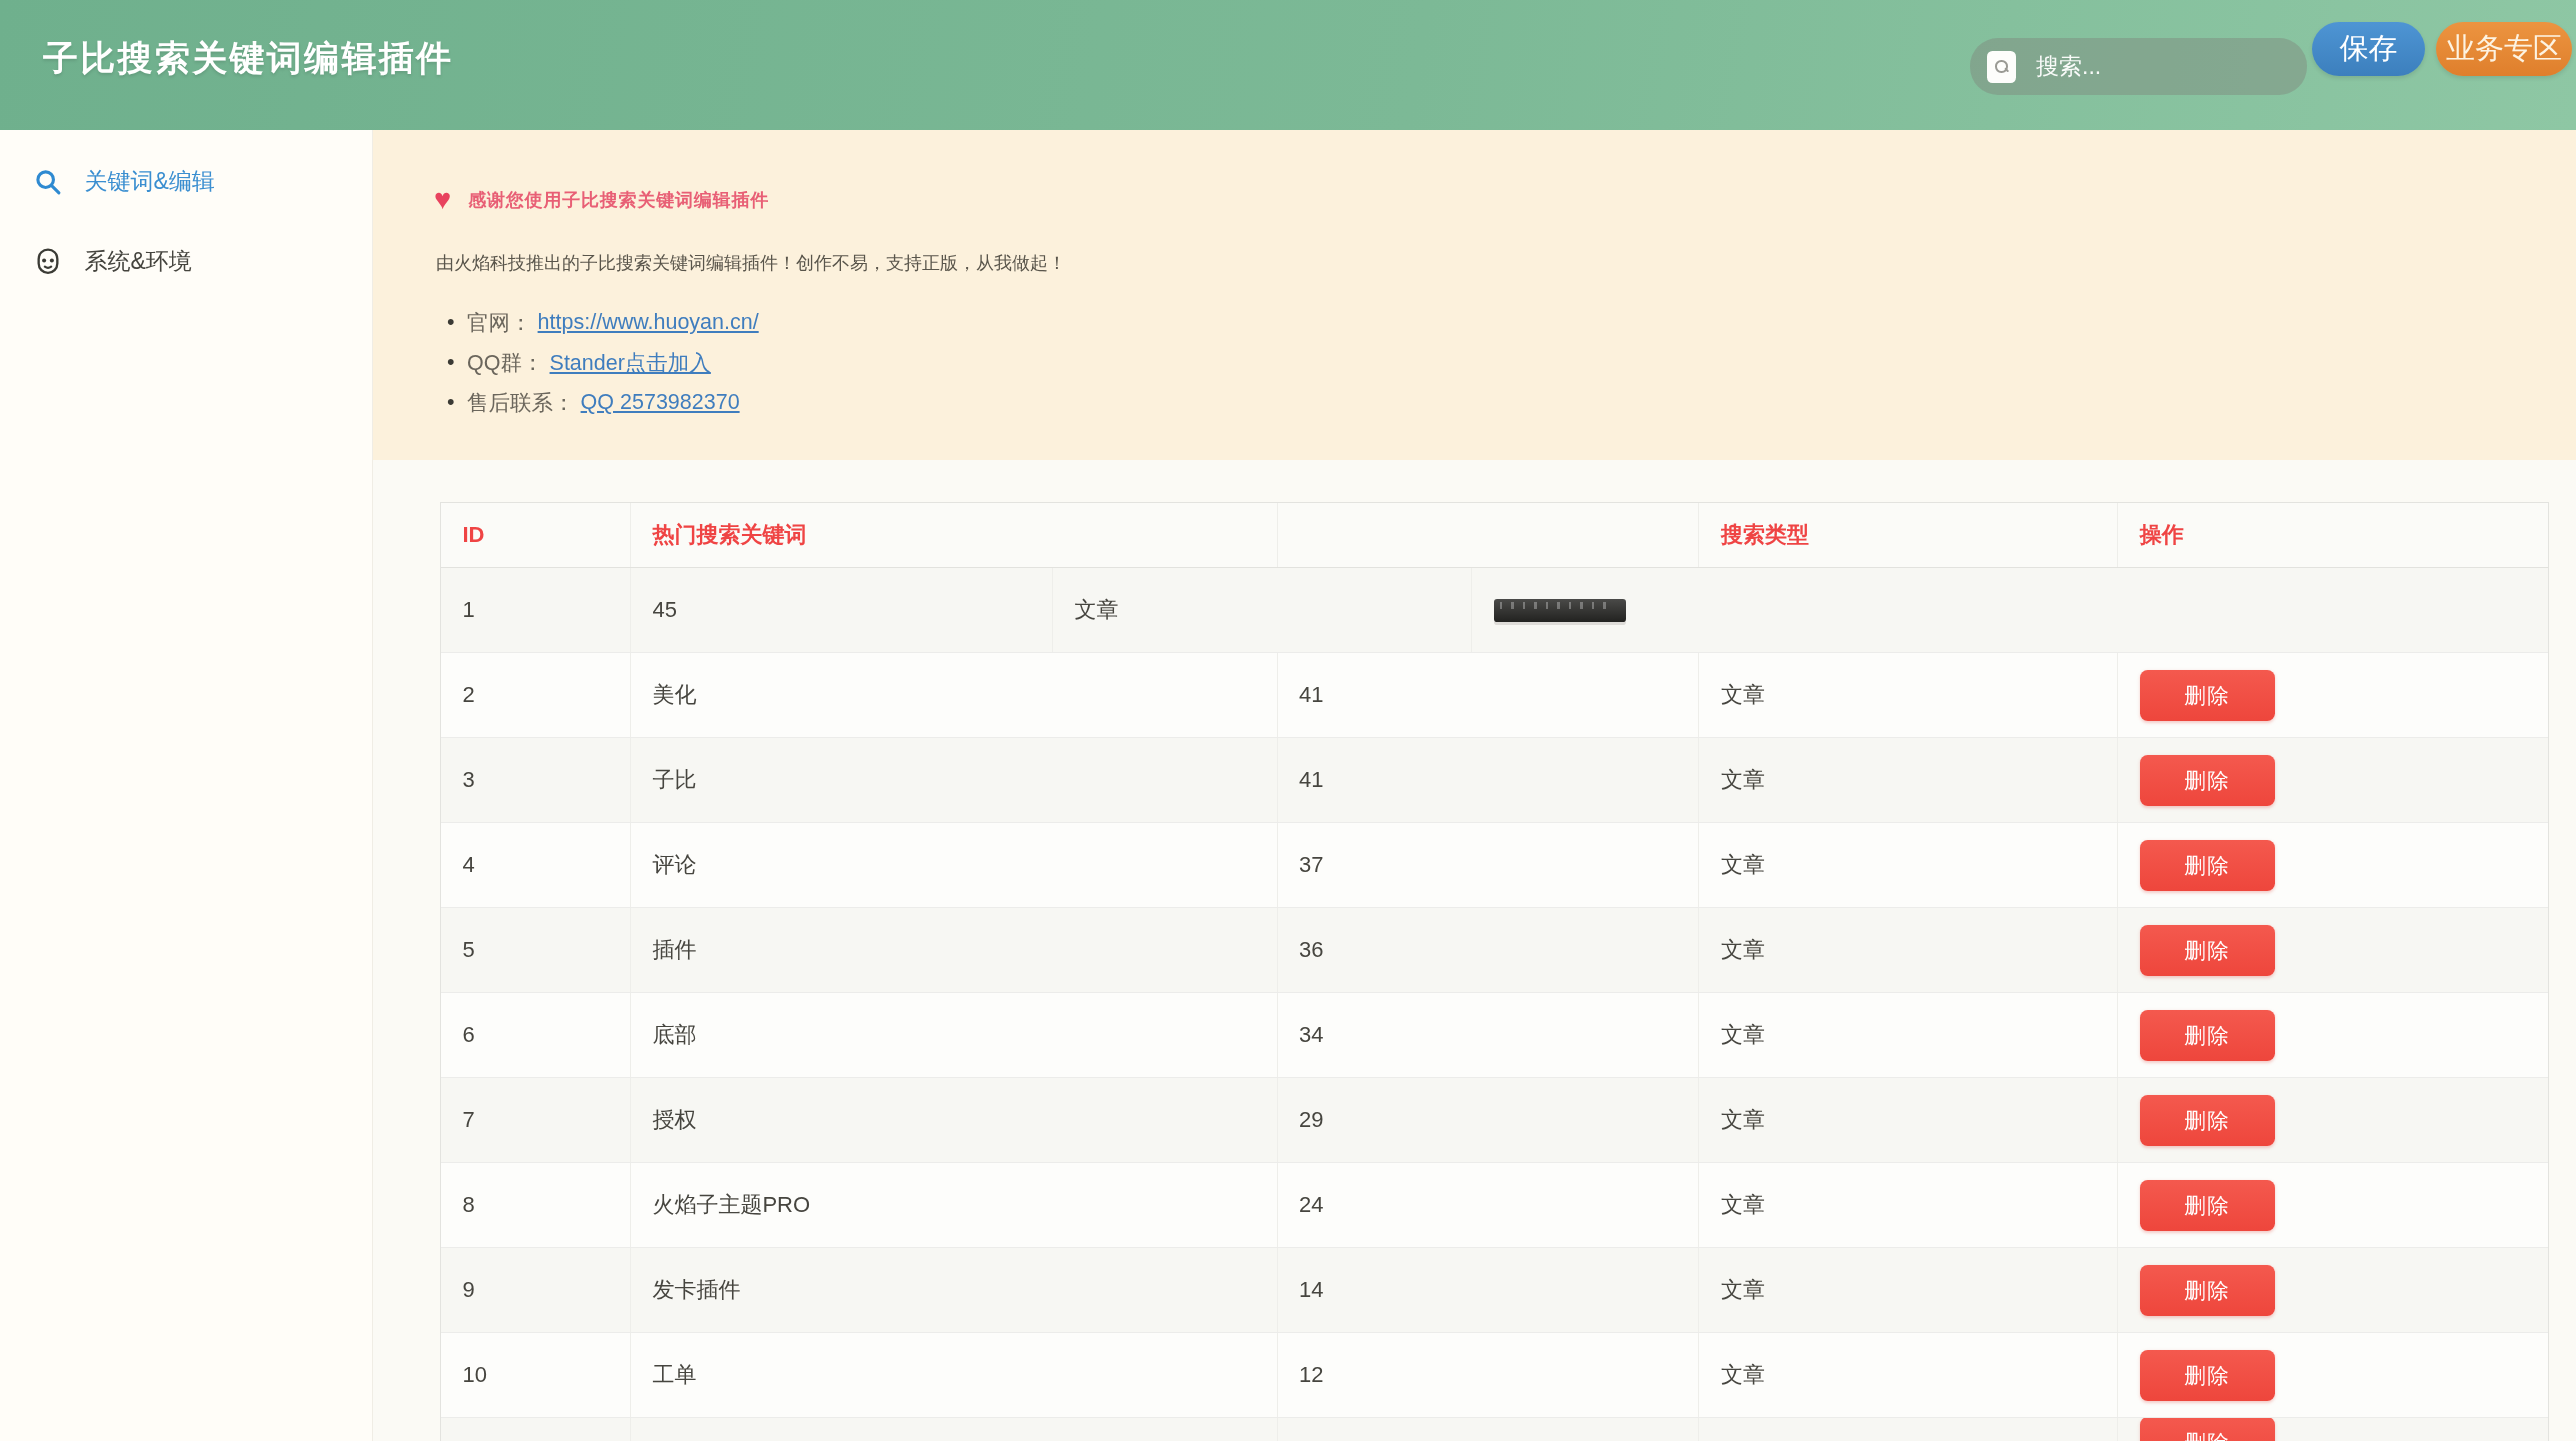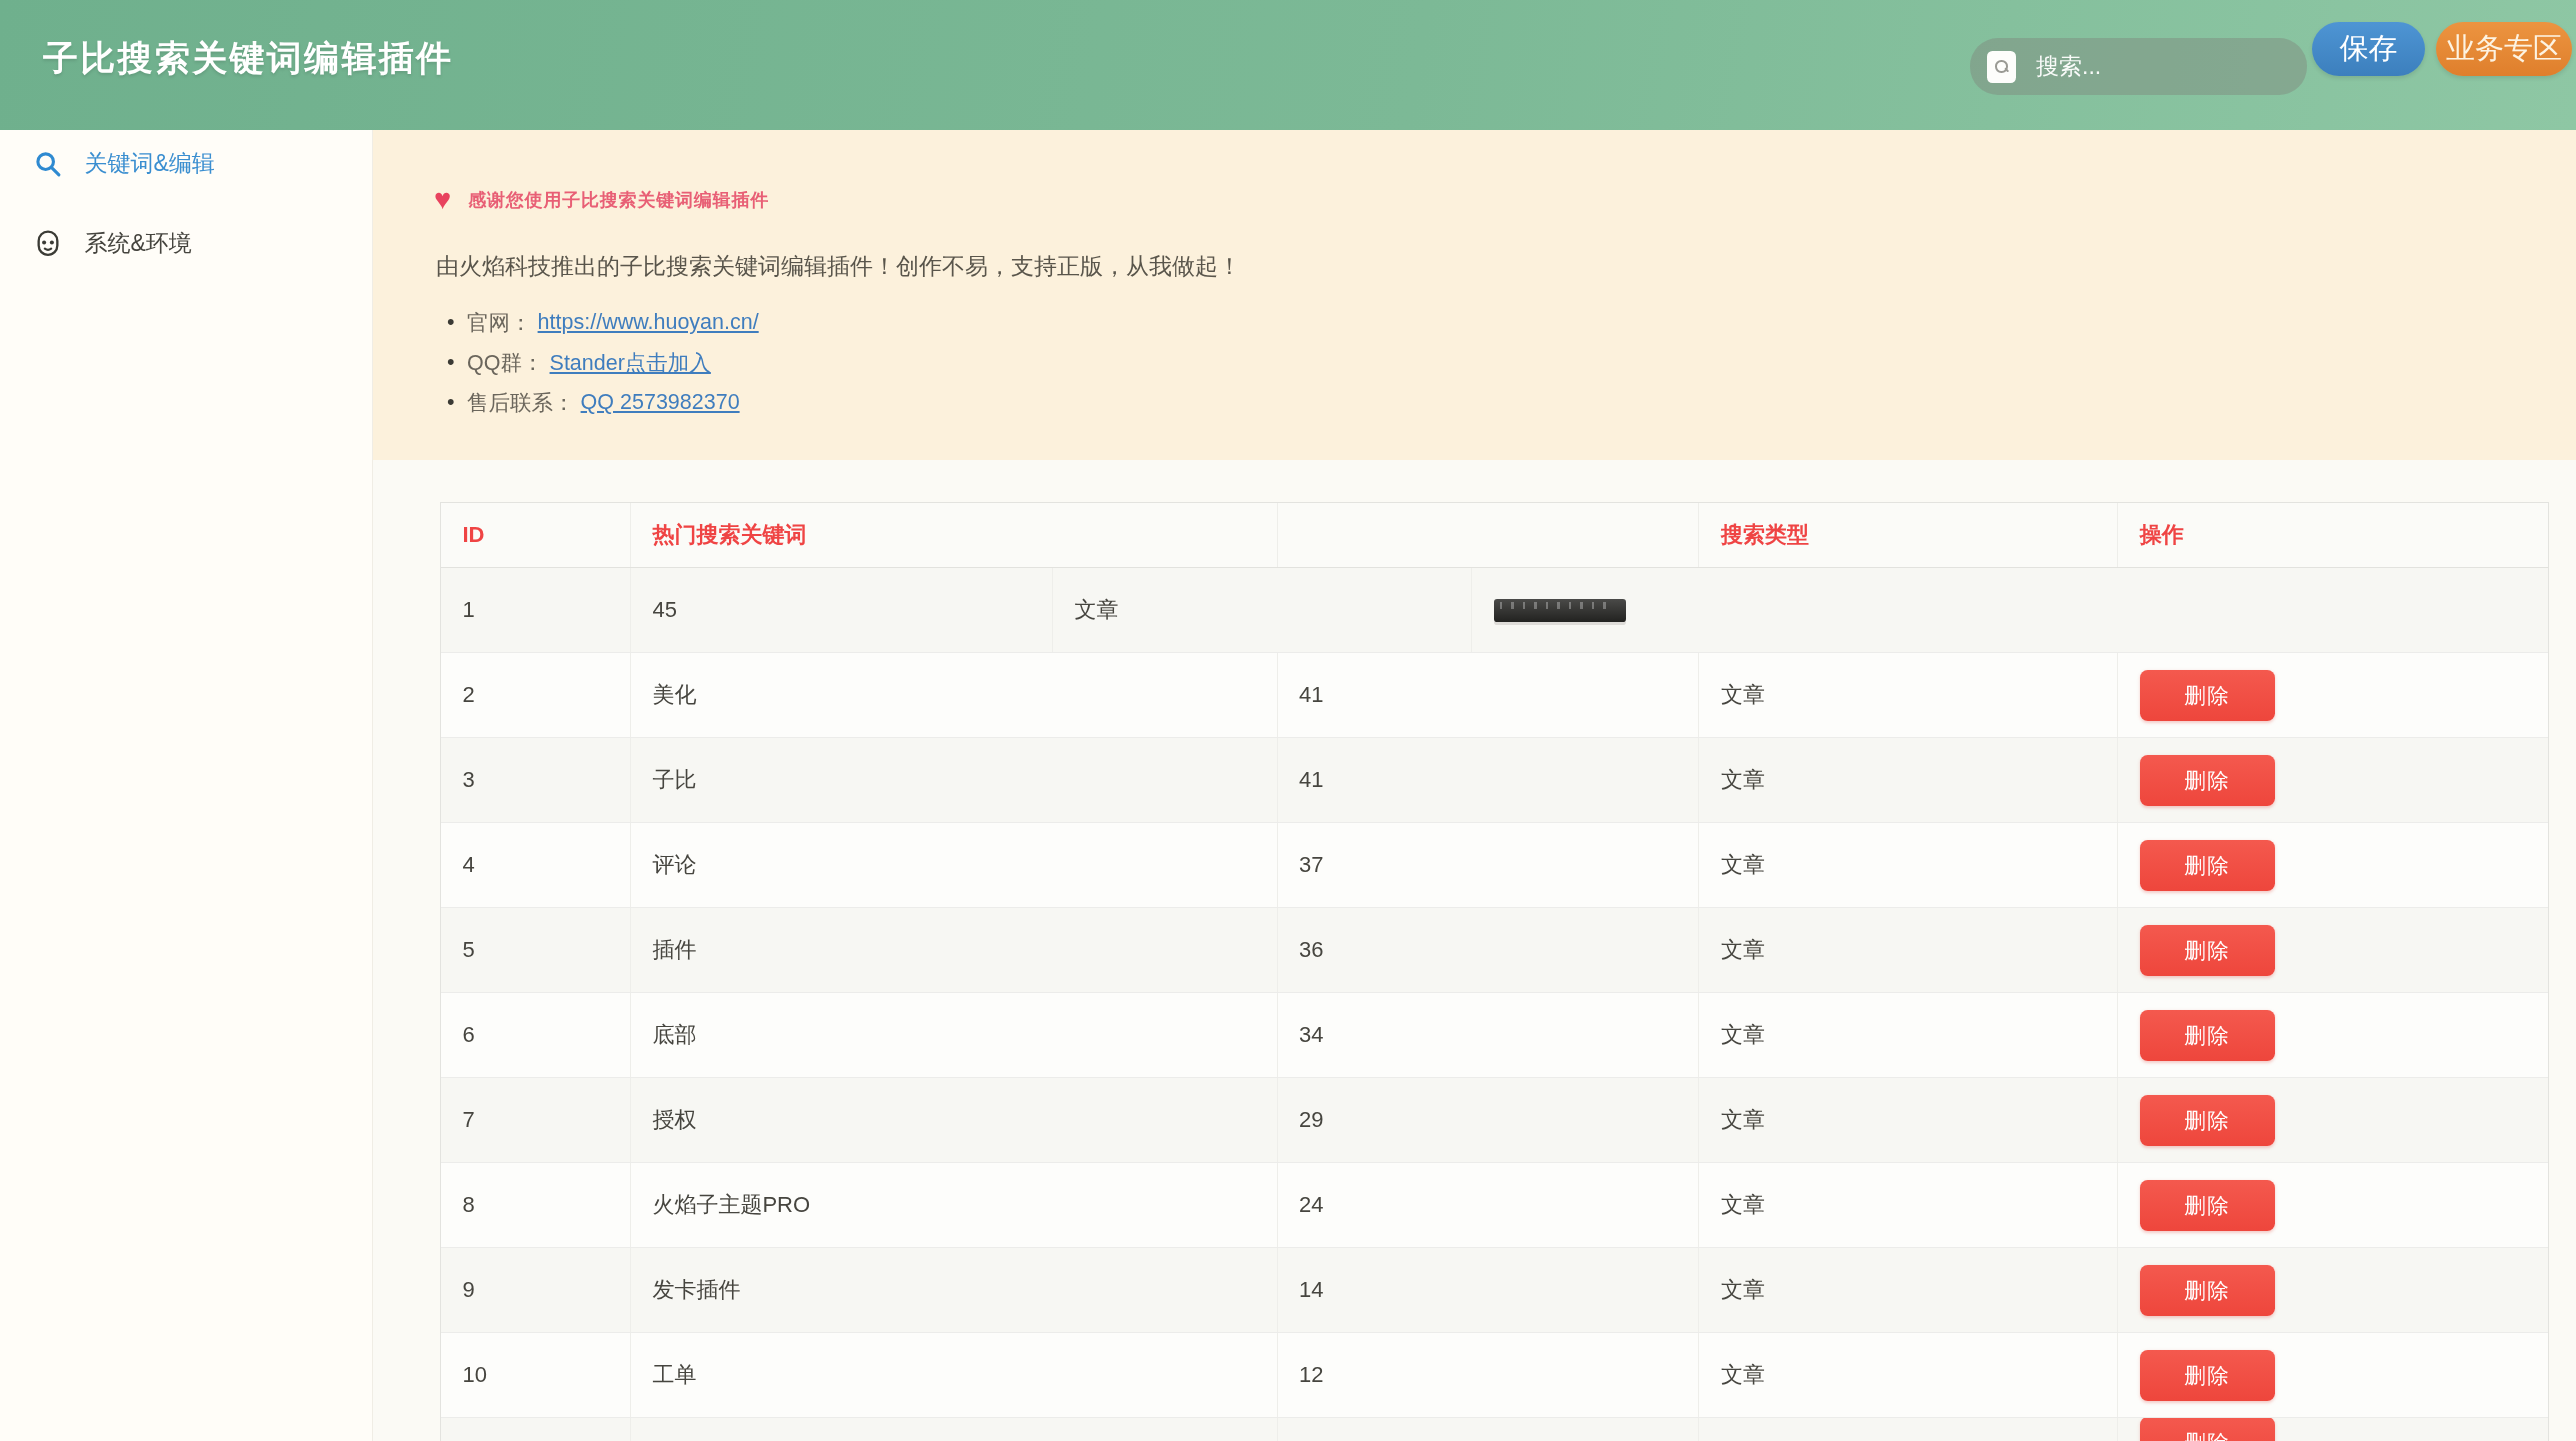--- a/index.html
+++ b/index.html
@@ -27,36 +27,36 @@
   .search-input::placeholder { color:rgba(255,255,255,0.95); }
   .pill-btn { position:absolute; top:22px; height:54px; border:none; border-radius:27px;
               font-size:29px; font-weight:normal; color:#ffffff; cursor:pointer;
               font-family:inherit; box-shadow:0 2.3px 4.6px rgba(0,0,0,0.10); }
   .btn-save { left:2312px; width:113px; background:linear-gradient(180deg,#4e95d4,#3c7fbd); }
   .btn-zone { left:2436px; width:136px; background:linear-gradient(180deg,#ec9440,#df7f2c); color:#fdf3e2; }
 
   
   .sidebar { position:absolute; left:0; top:130px; width:373px; height:1311px;
              background:#fffdf8; border-right:0.8px solid #f0ede5; }
-  .side-item { display:flex; align-items:flex-start; height:49px; padding-left:32px;
+  .side-item { display:flex; align-items:flex-end; height:49px; padding-left:32px;
                cursor:pointer; }
   .side-item.first { margin-top:18.4px; }
   .side-item.second { margin-top:31px; }
   .side-item .s-icon { width:31px; height:31px; display:flex; align-items:center;
                        justify-content:center; flex:0 0 auto; }
   .side-item .s-label { margin-left:21.5px; font-size:23px; color:#45443e; }
   .side-item.active .s-label { color:#3a8ed0; }
 
   
   .content { position:absolute; left:373px; top:130px; width:2203px; height:1311px; }
   .notice { position:absolute; left:0; top:0; width:2203px; height:330px; background:#fcf1dc; }
   .notice-head { position:absolute; left:61px; top:55px; display:flex; align-items:center; }
   .heart { font-size:29px; color:#e8435e; margin-right:17px; line-height:1; }
   .notice-title { font-size:18px; font-weight:bold; color:#e85f75; letter-spacing:0.8px; }
-  .notice-body { position:absolute; left:63px; top:121px; font-size:23px; color:#59554b; }
+  .notice-body { position:absolute; left:63px; top:121px; font-size:18px; color:#59554b; }
   .notice-list { position:absolute; left:74px; top:172px; list-style:none; }
   .notice-list li { display:flex; align-items:center; height:40px; font-size:21.5px; color:#6b665c; }
   .dot { width:20px; color:#3b3a34; font-size:21.5px; }
   .b-label { margin-right:6.1px; }
   .b-link { color:#3f7dbe; text-decoration:underline; cursor:pointer; }
 
   
   .table-card { position:absolute; left:67px; top:372px; width:2109px;
                 background:#fdfdfb; border:0.8px solid #e3e3df; }
   .tr { display:flex; width:100%; border-bottom:0.8px solid #ececea; }

